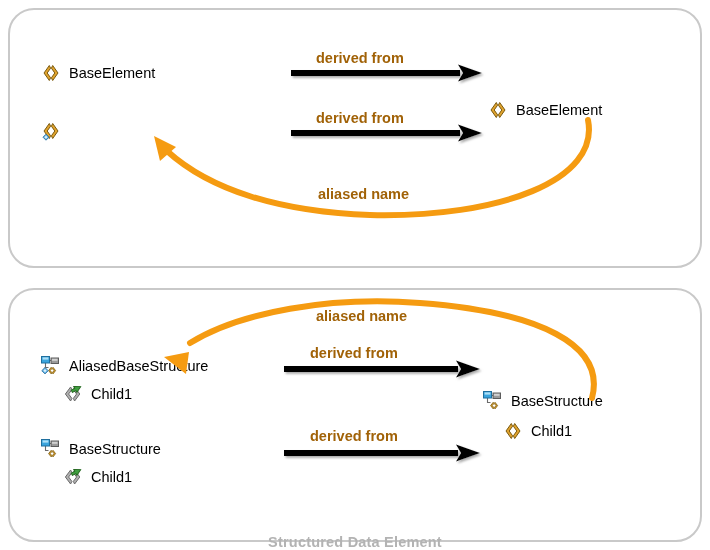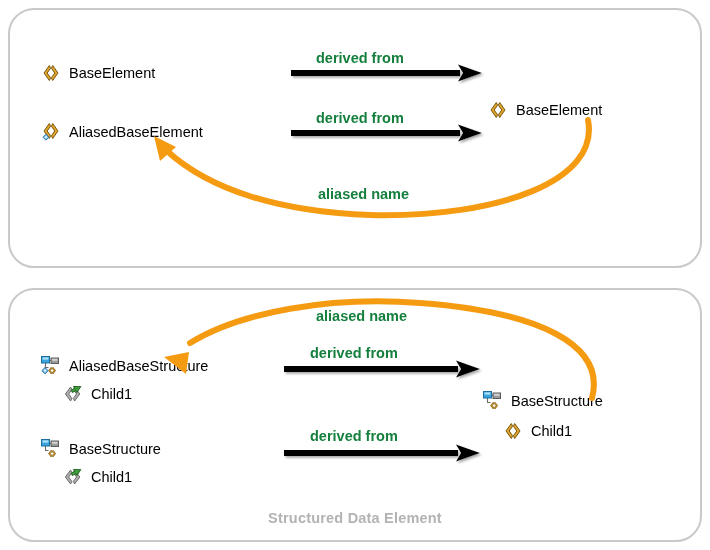--- a/index.html
+++ b/index.html
@@ -35,21 +35,21 @@
   .panel-caption {
     position: absolute;
     width: 100%;
     text-align: center;
     font-size: 14.5px;
     font-weight: bold;
     color: #b3b3b3;
     letter-spacing: 0.2px;
   }
   #caption-simple     { top: 232px; }
-  #caption-structured { top: 510px; }
+  #caption-structured { top: 534px; }
 
   
   .node {
     position: absolute;
     display: flex;
     align-items: center;
     white-space: nowrap;
   }
   .node-label {
     font-size: 14.5px;
@@ -71,21 +71,21 @@
     flex: 0 0 auto;
     line-height: 0;
   }
   .icon svg { display: block; }
 
   
   .edge-label {
     position: absolute;
     font-size: 14.5px;
     font-weight: bold;
-    color: #15803d;
+    color: #a16207;
     white-space: nowrap;
   }
 
   
   #edges {
     position: absolute;
     left: 0; top: 0;
     width: 710px;
     height: 550px;
     pointer-events: none;
@@ -116,21 +116,20 @@
         <g stroke="#7a5a10" stroke-width="1" fill="#e0a32e">
           <path d="M9.3 2.5 L4.0 10 L9.3 17.5 L10.6 14.8 L7.2 10 L10.6 5.2 Z"></path>
           <path d="M12.7 2.5 L18.0 10 L12.7 17.5 L11.4 14.8 L14.8 10 L11.4 5.2 Z"></path>
         </g>
         <g>
           <path d="M6.0 13.2 L9.0 16.2 L6.0 19.2 L3.0 16.2 Z" fill="#63b7e8" stroke="#2f6f9e" stroke-width="0.9"></path>
           <path d="M6.0 14.6 L7.6 16.2 L6.0 17.8 L4.4 16.2 Z" fill="#ddeffb" stroke="none"></path>
         </g>
       </svg>
     </span>
-    <span class="node-label">AliasedBaseElement</span>
   </div>
 
   <div class="node" style="left:487px; top:99px;">
     <span class="icon">
       <svg width="22" height="22" viewBox="0 0 22 22">
         <g stroke="#7a5a10" stroke-width="1" fill="#e0a32e">
           <path d="M9.3 3.5 L4.0 11 L9.3 18.5 L10.6 15.8 L7.2 11 L10.6 6.2 Z"></path>
           <path d="M12.7 3.5 L18.0 11 L12.7 18.5 L11.4 15.8 L14.8 11 L11.4 6.2 Z"></path>
         </g>
       </svg>

